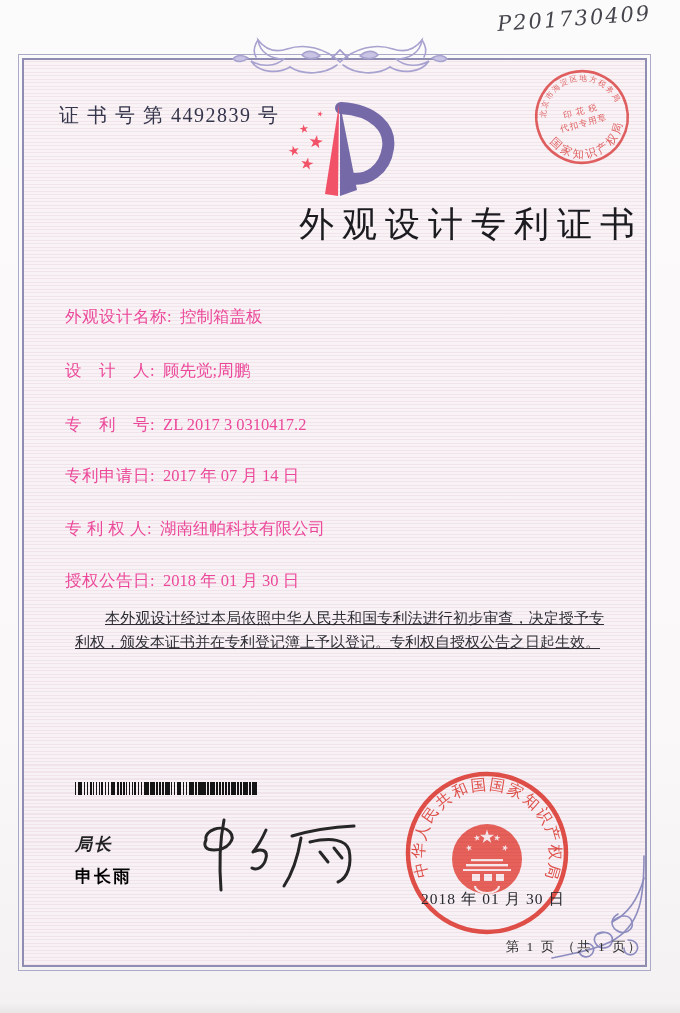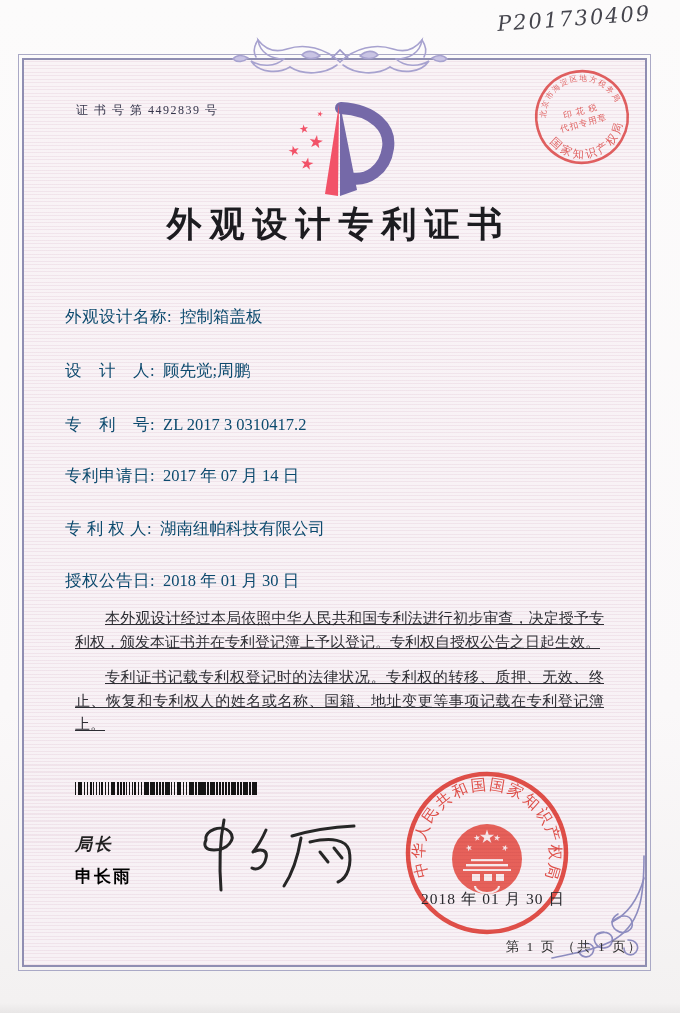--- a/index.html
+++ b/index.html
@@ -17,30 +17,30 @@
     background:
       repeating-linear-gradient(0deg, rgba(214,176,196,0.22) 0px, rgba(214,176,196,0.22) 1px, rgba(255,255,255,0) 1px, rgba(255,255,255,0) 3.5px),
       linear-gradient(180deg,#f9f3f6,#f7f1f5);
   }
   .handwritten{
     position:absolute;left:497px;top:6px;width:170px;
     font-family:"DejaVu Serif",serif;font-style:italic;font-size:21px;
     color:#45454d;transform:rotate(-4deg);letter-spacing:2px;white-space:nowrap;
   }
   .cert-no{
-    position:absolute;left:76px;top:102px;font-size:12px;letter-spacing:1.5px;
+    position:absolute;left:59px;top:102px;font-size:20px;letter-spacing:1.5px;
     color:#34344a;white-space:nowrap;
   }
   .tax-stamp{position:absolute;left:521px;top:56px;width:122px;height:122px;transform:rotate(-15deg);opacity:.88;mix-blend-mode:multiply;}
   .logo{position:absolute;left:279px;top:102px;width:125px;height:97px;}
   .title{
-    position:absolute;left:22px;top:201px;width:621px;text-align:center;
-    font-size:35px;font-weight:bold;letter-spacing:8px;color:#1c1c20;white-space:nowrap;padding-left:6px;
-  }
-  .field-row{position:absolute;left:65px;font-size:16.5px;color:#0c4a6e;white-space:nowrap;}
+    position:absolute;left:22px;top:201px;width:621px;text-align:right;
+    font-size:35px;font-weight:normal;letter-spacing:8px;color:#1c1c20;white-space:nowrap;
+  }
+  .field-row{position:absolute;left:65px;font-size:16.5px;color:#ec4899;white-space:nowrap;}
   .field-row .lbl{letter-spacing:0.5px;margin-right:8px;}
   .paras{
     position:absolute;left:63px;top:595px;width:553px;
     font-size:15px;line-height:23.5px;text-align:justify;color:#2d2d33;
   }
   .paras p{margin:12px;text-indent:2em;text-decoration:underline;}
   .barcode{
     position:absolute;left:75px;top:782px;width:182px;height:13px;
     background:
       repeating-linear-gradient(90deg,#151515 0 1.5px,rgba(0,0,0,0) 1.5px 3px),
@@ -132,21 +132,20 @@
 </div>
 <div class="field-row" style="top:518px">
   <span class="lbl">专 利 权 人:</span><span>湖南纽帕科技有限公司</span>
 </div>
 <div class="field-row" style="top:570px">
   <span class="lbl">授权公告日:</span><span>2018 年 01 月 30 日</span>
 </div>
 
 <div class="paras">
   <p>本外观设计经过本局依照中华人民共和国专利法进行初步审查，决定授予专利权，颁发本证书并在专利登记簿上予以登记。专利权自授权公告之日起生效。</p>
-  <p>专利证书记载专利权登记时的法律状况。专利权的转移、质押、无效、终止、恢复和专利权人的姓名或名称、国籍、地址变更等事项记载在专利登记簿上。</p>
 </div>
 
 <div class="barcode"></div>
 
 <div class="director-title">局长</div>
 <div class="director-name">申长雨</div>
 
 <svg class="signature" viewBox="0 0 190 95">
   <g fill="none" stroke="#262626" stroke-width="3" stroke-linecap="round" stroke-linejoin="round">
     <path d="M36,14 C32,34 31,58 33,84"></path>

